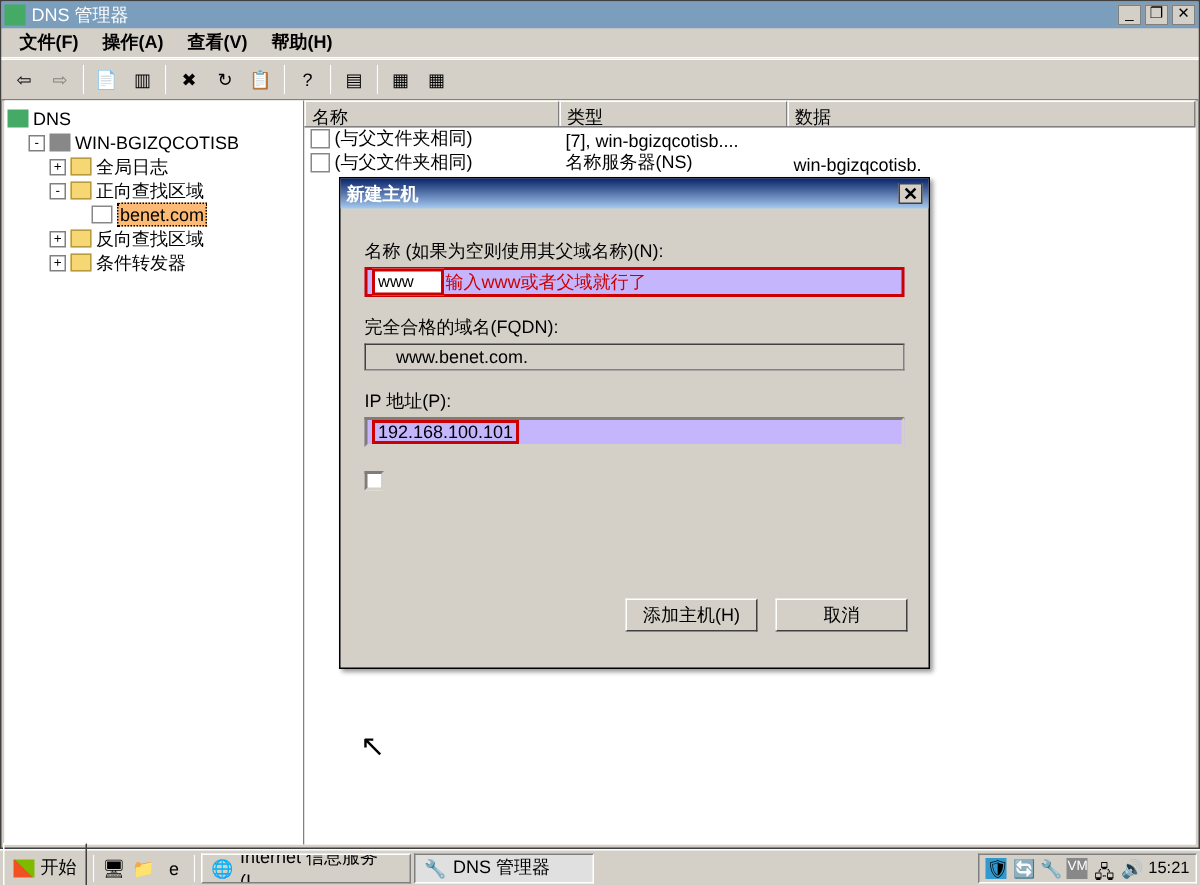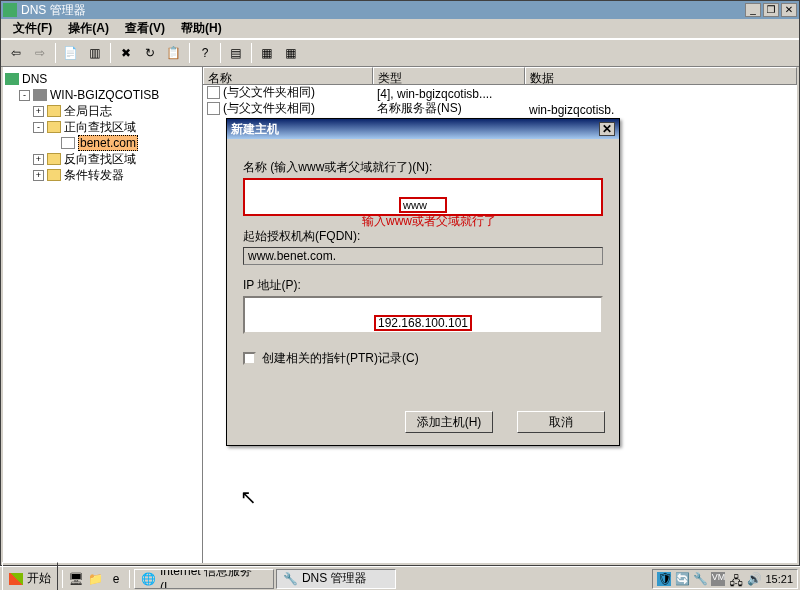--- a/index.html
+++ b/index.html
@@ -38,29 +38,29 @@
 .lcell { padding:0 4px; overflow:hidden; white-space:nowrap; display:flex; align-items:center; gap:3px; }
 .rico { width:13px; height:13px; background:#fff; border:1px solid #888; }
 .dialog { position:absolute; left:226px; top:118px; width:394px; height:328px; background:#d4d0c8;
   border:1px solid #000; box-shadow:2px 2px 3px rgba(0,0,0,.4); }
 .dlg-tb { height:20px; background:linear-gradient(#0a246a,#a6caf0); color:#fff; display:flex;
   align-items:center; padding:0 4px; font-weight:bold; }
 .dlg-close { width:16px; height:14px; background:#d4d0c8; border:1px solid #404040; color:#000;
   text-align:center; line-height:12px; cursor:pointer; }
 .dlg-body { padding:12px 16px; }
 .fld-lbl { margin-top:8px; margin-bottom:2px; }
-.fld-in { width:100%; height:20px; border:2px inset #d4d0c8; background:#ffffff; padding:17px 3px;
-  font-size:12px; display:flex; align-items:center;flex-direction:column; }
+.fld-in { width:100%; height:20px; border:2px inset #d4d0c8; background:#c4b5fd; padding:1px 3px;
+  font-size:12px; display:flex; align-items:center; }
 .fld-ro { border:1px solid #808080; border-top-color:#404040; border-left-color:#404040; background:#d4d0c8;
-  height:18px; padding:1px 4px; }
+  height:18px; padding:1px 20px; }
 .hl-red { border:2px solid #c00 !important; display:flex; align-items:center; }
-.ann { color:#c00; margin-left:12px; }
+.ann { color:#c00; margin-left:1px; }
 .chk-row { margin-top:16px; display:flex; align-items:center; gap:6px; }
 .chkbox { width:13px; height:13px; border:2px inset #d4d0c8; background:#fff; }
-.dlg-btns { position:absolute; right:14px; bottom:12px; display:flex; gap:24px; }
+.dlg-btns { position:absolute; right:14px; bottom:24px; display:flex; gap:12px; }
 .btn { width:88px; height:22px; background:#d4d0c8; border:1px solid #404040;
   border-top-color:#fff; border-left-color:#fff; cursor:pointer; text-align:center; line-height:20px; }
 .name-in { border:2px solid #c00; width:48px; height:18px; padding:0 2px; font-size:11px;
   background:#fff; display:inline-flex; align-items:center; }
 .taskbar { position:absolute; left:0; bottom:0; width:800px; height:24px; background:#d4d0c8;
   border-top:1px solid #fff; display:flex; align-items:center; padding:0 2px; gap:2px; z-index:50; }
 .start { height:20px; padding:16px 6px; border:1px solid #fff; border-right-color:#404040;
   border-bottom-color:#404040; display:flex; align-items:center; gap:4px; cursor:pointer; }
 .win-flag { width:14px; height:12px; background:linear-gradient(45deg,#f25022 50%,#7fba00 50%); }
 .qlsep { width:1px; height:18px; background:#808080; border-right:1px solid #fff; margin:0 2px; }
@@ -166,55 +166,54 @@
       <div class="lhdr">
         <div class="lcol" style="width:170px">名称</div>
         <div class="lcol" style="width:152px">类型</div>
         <div class="lcol" style="flex:1">数据</div>
       </div>
       <div class="lrow">
         <div class="lcell" style="width:170px">
             <span class="rico"></span>
             <span>(与父文件夹相同)</span>
           </div>
-        <div class="lcell" style="flex:1">[4], win-bgizqcotisb....</div>
+        <div class="lcell" style="flex:1">[7], win-bgizqcotisb....</div>
       </div>
       <div class="lrow">
         <div class="lcell" style="width:170px">
             <span class="rico"></span>
             <span>(与父文件夹相同)</span>
           </div>
         <div class="lcell" style="width:152px">名称服务器(NS)</div>
         <div class="lcell" style="flex:1">win-bgizqcotisb.</div>
       </div>
     </div>
   </div>
 </div>
 
 <div class="dialog">
   <div class="dlg-tb">
     <span>新建主机</span>
     <span class="tb-sp"></span>
     <div class="dlg-close">✕</div>
   </div>
   <div class="dlg-body">
-    <div class="fld-lbl">名称 (输入www或者父域就行了)(N):</div>
+    <div class="fld-lbl">名称 (如果为空则使用其父域名称)(N):</div>
     <div class="fld-in hl-red">
       <span class="name-in">www</span>
       <span class="ann">输入www或者父域就行了</span>
     </div>
-    <div class="fld-lbl" style="margin-top:12px">起始授权机构(FQDN):</div>
+    <div class="fld-lbl" style="margin-top:12px">完全合格的域名(FQDN):</div>
     <div class="fld-ro">www.benet.com.</div>
     <div class="fld-lbl" style="margin-top:12px">IP 地址(P):</div>
     <div class="fld-in">
       <span style="border:2px solid #c00;padding:0 2px;height:16px;display:inline-flex;align-items:center">192.168.100.101</span>
     </div>
     <div class="chk-row">
       <div class="chkbox"></div>
-      <span>创建相关的指针(PTR)记录(C)</span>
     </div>
   </div>
   <div class="dlg-btns">
     <div class="btn">添加主机(H)</div>
     <div class="btn">取消</div>
   </div>
 </div>
 
 <div class="cursor">↖</div>
 

